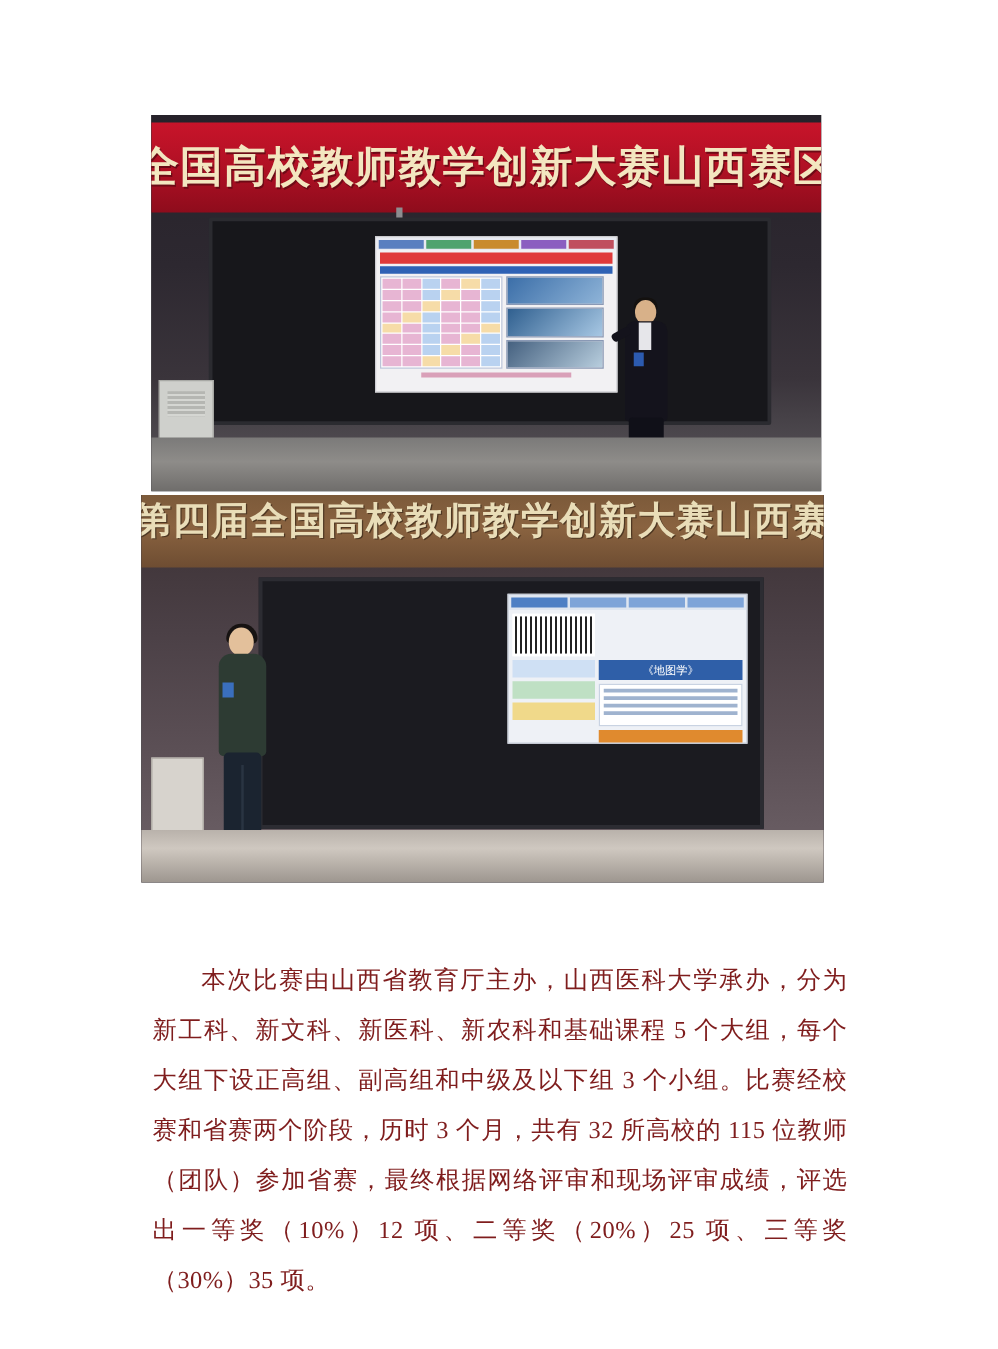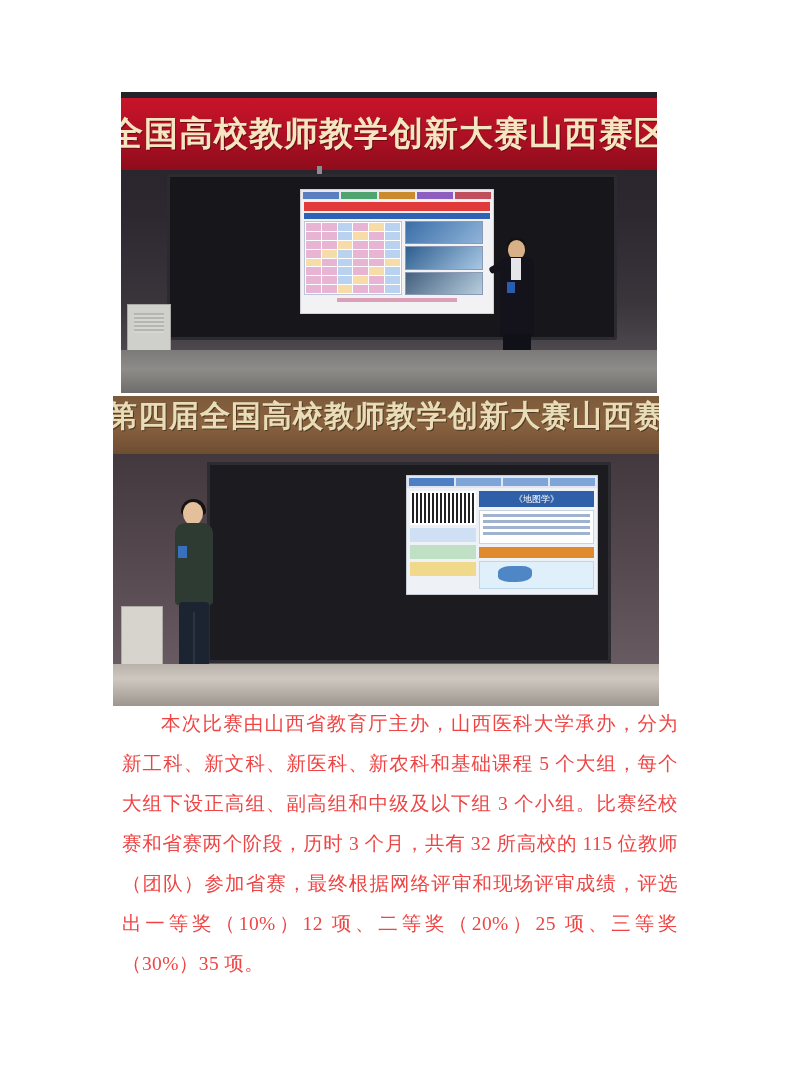--- a/index.html
+++ b/index.html
@@ -364,20 +364,21 @@
   }
   .slide-2 .course-title {
     height: 16px;
     background: #2f5fa8;
     color: #fff;
     font-size: 9px;
     font-family: "Liberation Sans", sans-serif;
     display: flex;
     align-items: center;
     justify-content: center;
+    margin-top: 37px;
   }
   .slide-2 .lines {
     height: 34px;
     background: #fff;
     border: 1px solid #c9d3e2;
     padding: 3px;
     box-sizing: border-box;
   }
   .slide-2 .lines span {
     display: block;
@@ -480,26 +481,26 @@
     width: 40px;
     height: 62px;
     background: #d7d3cd;
     border: 1px solid #aeaaa4;
   }
 
   
   .body-text {
     position: absolute;
     left: 122px;
-    top: 684px;
+    top: 745px;
     width: 556px;
     font-family: "Liberation Serif", "DejaVu Serif", serif;
     font-size: 19.5px;
     line-height: 40px;
-    color: #ef4444;
+    color: #7f1d1d;
     text-align: justify;
     text-justify: inter-character;
     text-indent: 2em;
     letter-spacing: 0.4px;
   }
 </style>
 </head>
 <body>
 
 <div class="page">

